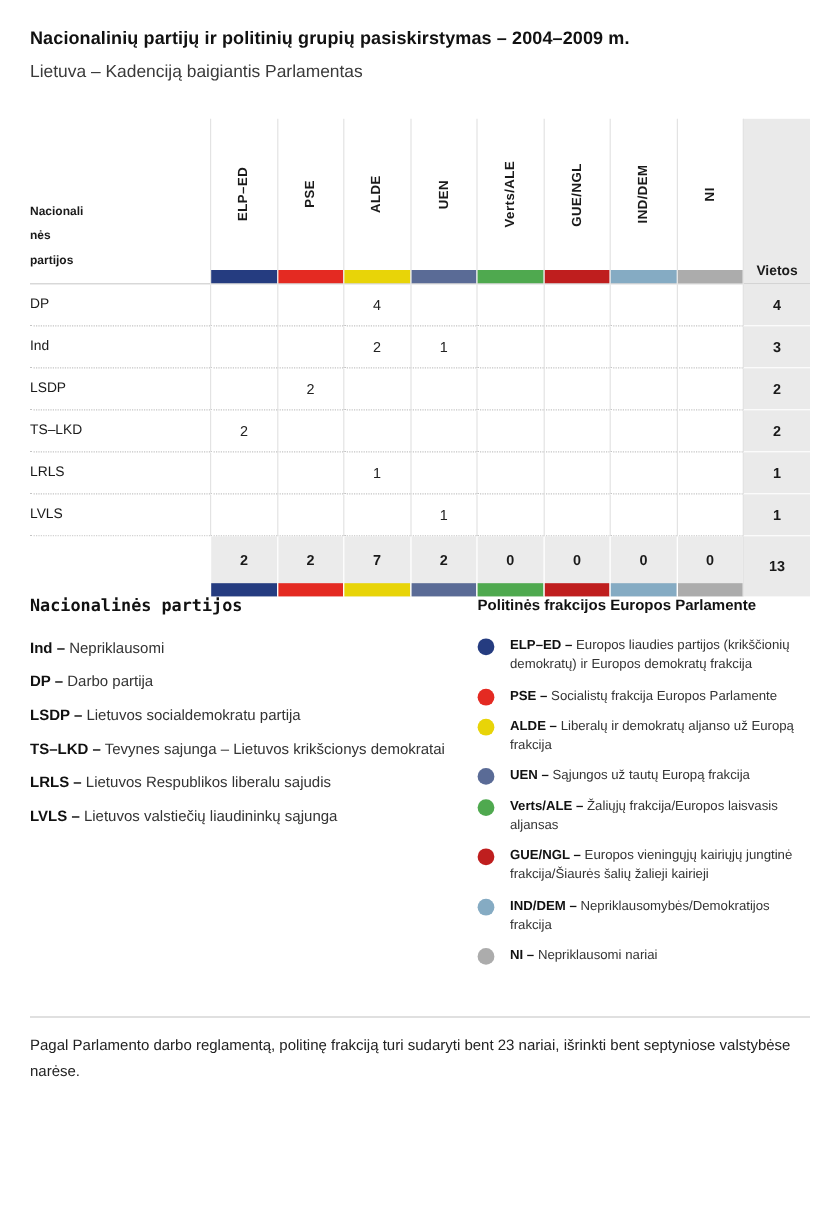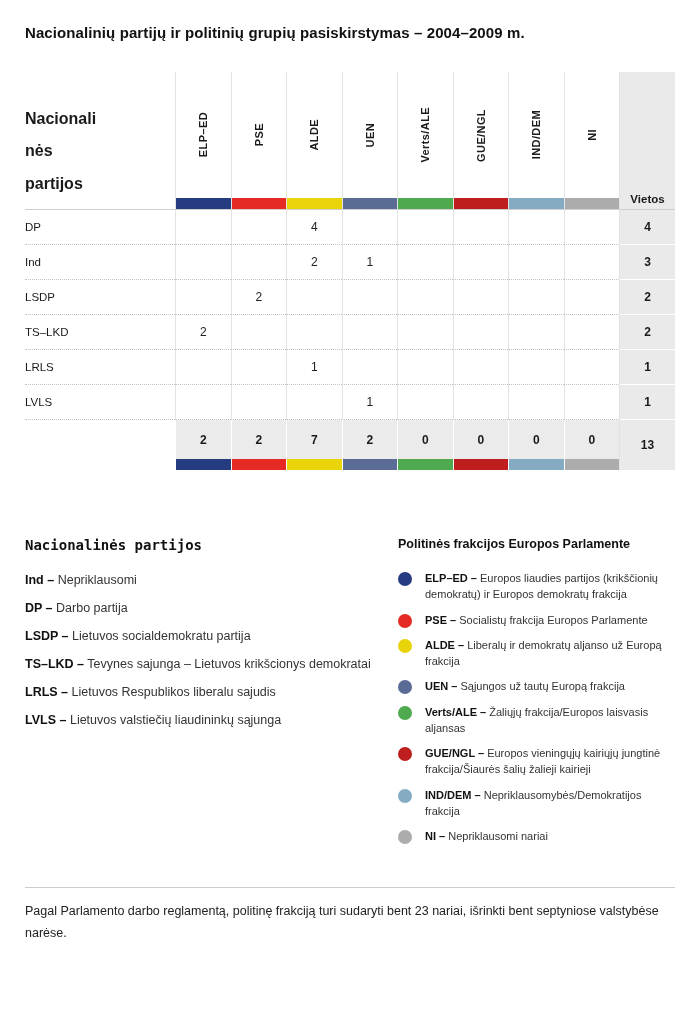--- a/index.html
+++ b/index.html
@@ -8,21 +8,21 @@
   .container { padding:24px 25px 0 25px; }
 
   .title { font-size:15px; font-weight:700; color:#111; letter-spacing:.1px; }
   .subtitle { font-size:14.5px; color:#3a3a3a; margin-top:11px; }
 
   
   .grid { display:grid; margin-top:31px;
           grid-template-columns:150px repeat(8,55.5px) 56px;
           grid-template-rows:138px repeat(6,35px) 50px; }
   .h-left { display:flex; align-items:flex-end; border-bottom:1px solid #cfcfcf; }
-  .h-left span { white-space:pre-line; font-weight:700; font-size:16px; line-height:2.05; padding-bottom:8px; }
+  .h-left span { white-space:pre-line; font-weight:700; font-size:10px; line-height:2.05; padding-bottom:8px; }
   .h-cell { display:flex; flex-direction:column; align-items:center;
             border-left:1px solid #e3e3e3; border-bottom:1px solid #cfcfcf; }
   .vlabel { writing-mode:vertical-rl; transform:rotate(180deg);
             font-weight:700; font-size:11px; letter-spacing:.4px; margin:auto; }
   .h-bar { height:11px; width:100%; flex:none; }
   .h-seats { background:#eaeaea; display:flex; align-items:flex-end; justify-content:center;
              font-weight:700; font-size:11.5px; padding-bottom:4px;
              border-left:1px solid #e3e3e3; border-bottom:1px solid #cfcfcf; }
 
   .c-party { font-weight:400; font-size:11.5px; display:flex; align-items:center;
@@ -34,21 +34,21 @@
              border-left:1px solid #e3e3e3; border-bottom:1px solid #ffffff; }
 
   .t-blank { background:#ffffff; }
   .t-cell { background:#ebebeb; border-left:1px solid #ffffff; display:flex; flex-direction:column; }
   .t-num { flex:1; display:flex; align-items:center; justify-content:center; font-weight:700; font-size:12px; }
   .t-bar { height:11px; width:100%; flex:none; }
   .t-seats { background:#eaeaea; border-left:1px solid #e3e3e3; display:flex; align-items:center;
              justify-content:center; font-weight:700; font-size:12px; }
 
   
-  .legend { display:flex; margin-top:67px; }
+  .legend { display:flex; }
   .lp { width:373px; flex:none; }
   .lp-title { font-family:"DejaVu Sans Mono", monospace; font-weight:700; font-size:14px;
               color:#111; margin-bottom:19px; }
   .lp-item { font-size:12.5px; color:#333; margin-bottom:10.5px; line-height:1.4; }
   .lp-item b, .lg-item b { color:#111; }
   .lg { width:277px; flex:none; }
   .lg-title { font-weight:700; font-size:12.5px; color:#111; margin-bottom:19px; }
   .lg-item { display:flex; font-size:11px; color:#333; line-height:1.48; margin-bottom:9px; }
   .bullet { width:14px; height:14px; border-radius:50%; flex:none; margin:2px 13px 0 0; }
 
@@ -56,20 +56,21 @@
   .rule { border:none; border-top:1px solid #cccccc; }
   .rule-1 { margin-top:34px; }
   .note { font-size:12.5px; color:#222; line-height:1.75; margin:13px 0 14px 0; }
 </style>
 </head>
 <body>
 
 <div class="container">
 
   <div class="title">Nacionalinių partijų ir politinių grupių pasiskirstymas – 2004–2009 m.</div>
+  <div class="subtitle">Lietuva – Kadenciją baigiantis Parlamentas</div>
 
   <div class="grid">
 
     <div class="h-left">
         <span>Nacionali
 nės
 partijos</span>
       </div>
     <div class="h-cell">
         <div class="vlabel">ELP–ED</div>

